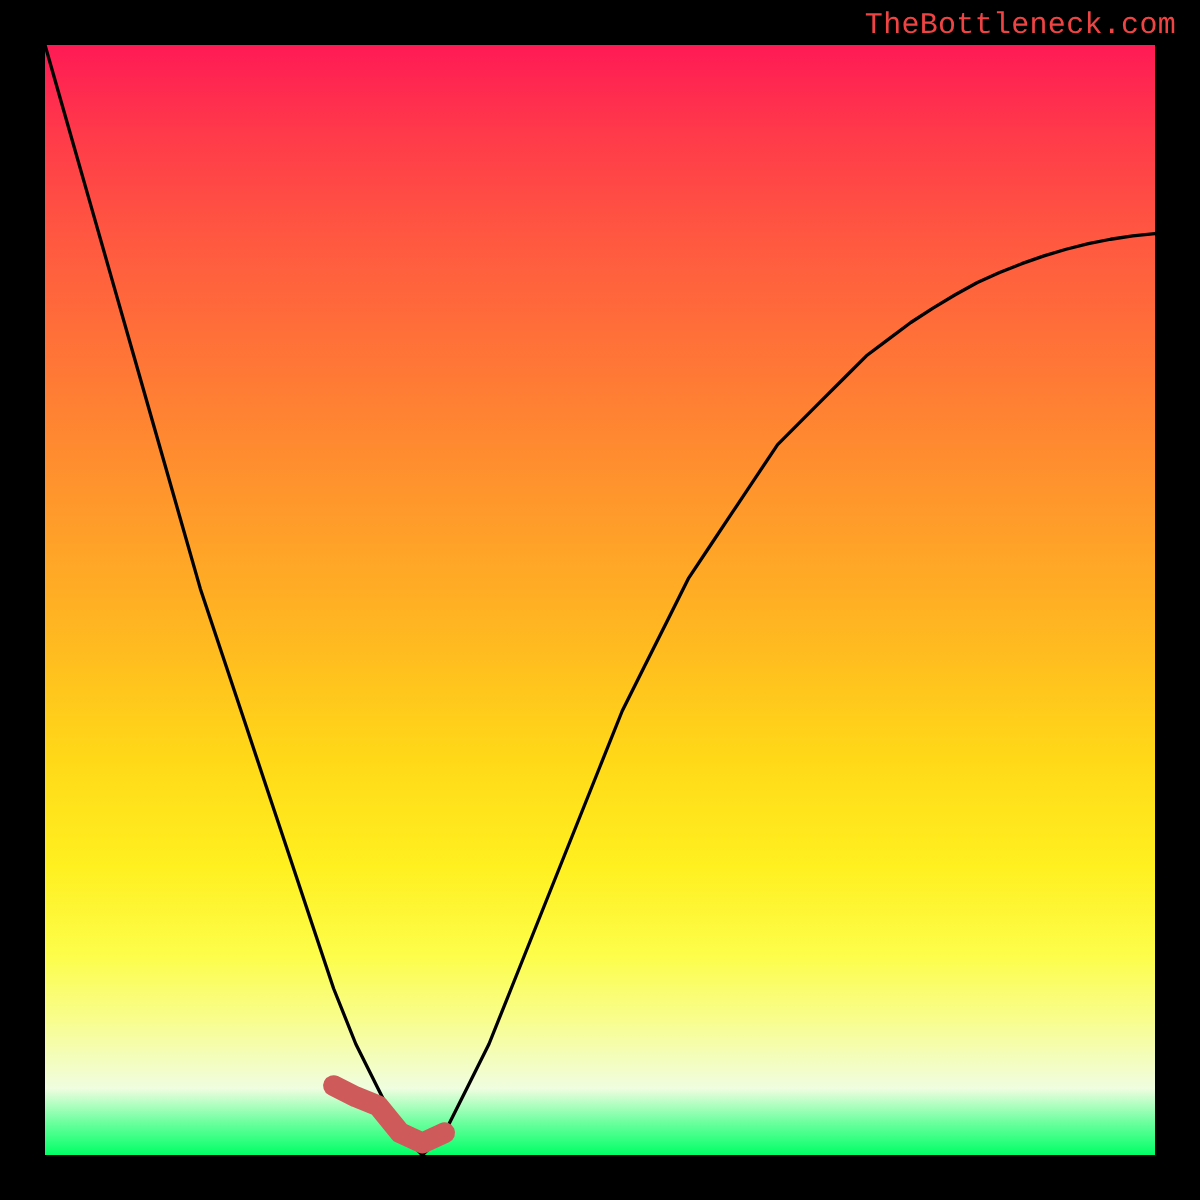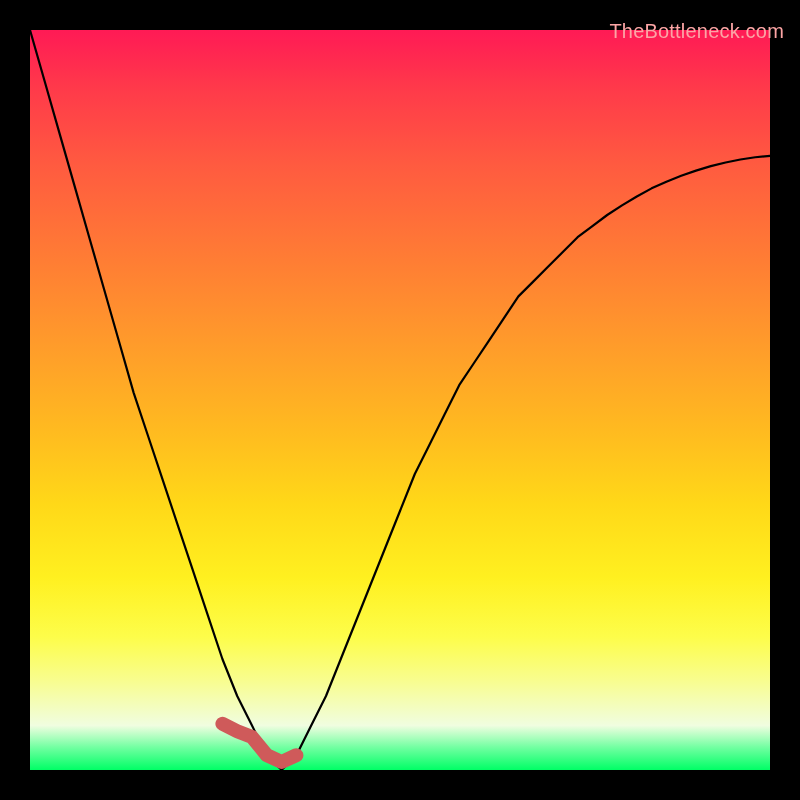--- a/index.html
+++ b/index.html
@@ -29,27 +29,28 @@
       #fff020 74%,
       #fdfd4a 82%,
       #f8fd90 88%,
       #f0fde0 94%,
       #6fffa0 97%,
       #00ff66 100%
     );
   }
   .watermark {
     position: absolute;
-    top: 20px;
+    top: 6px;
     right: 16px;
-    color: #fca5a5;
+    color: #ef4444;
     font-size: 20px;
     font-weight: 500;
     letter-spacing: 0.2px;
     z-index: 5;
+    font-family: Liberation Mono, monospace;
   }
   svg.curve {
     position: absolute;
     left: 0;
     top: 0;
     width: 740px;
     height: 740px;
     overflow: visible;
   }
   .blackline {

